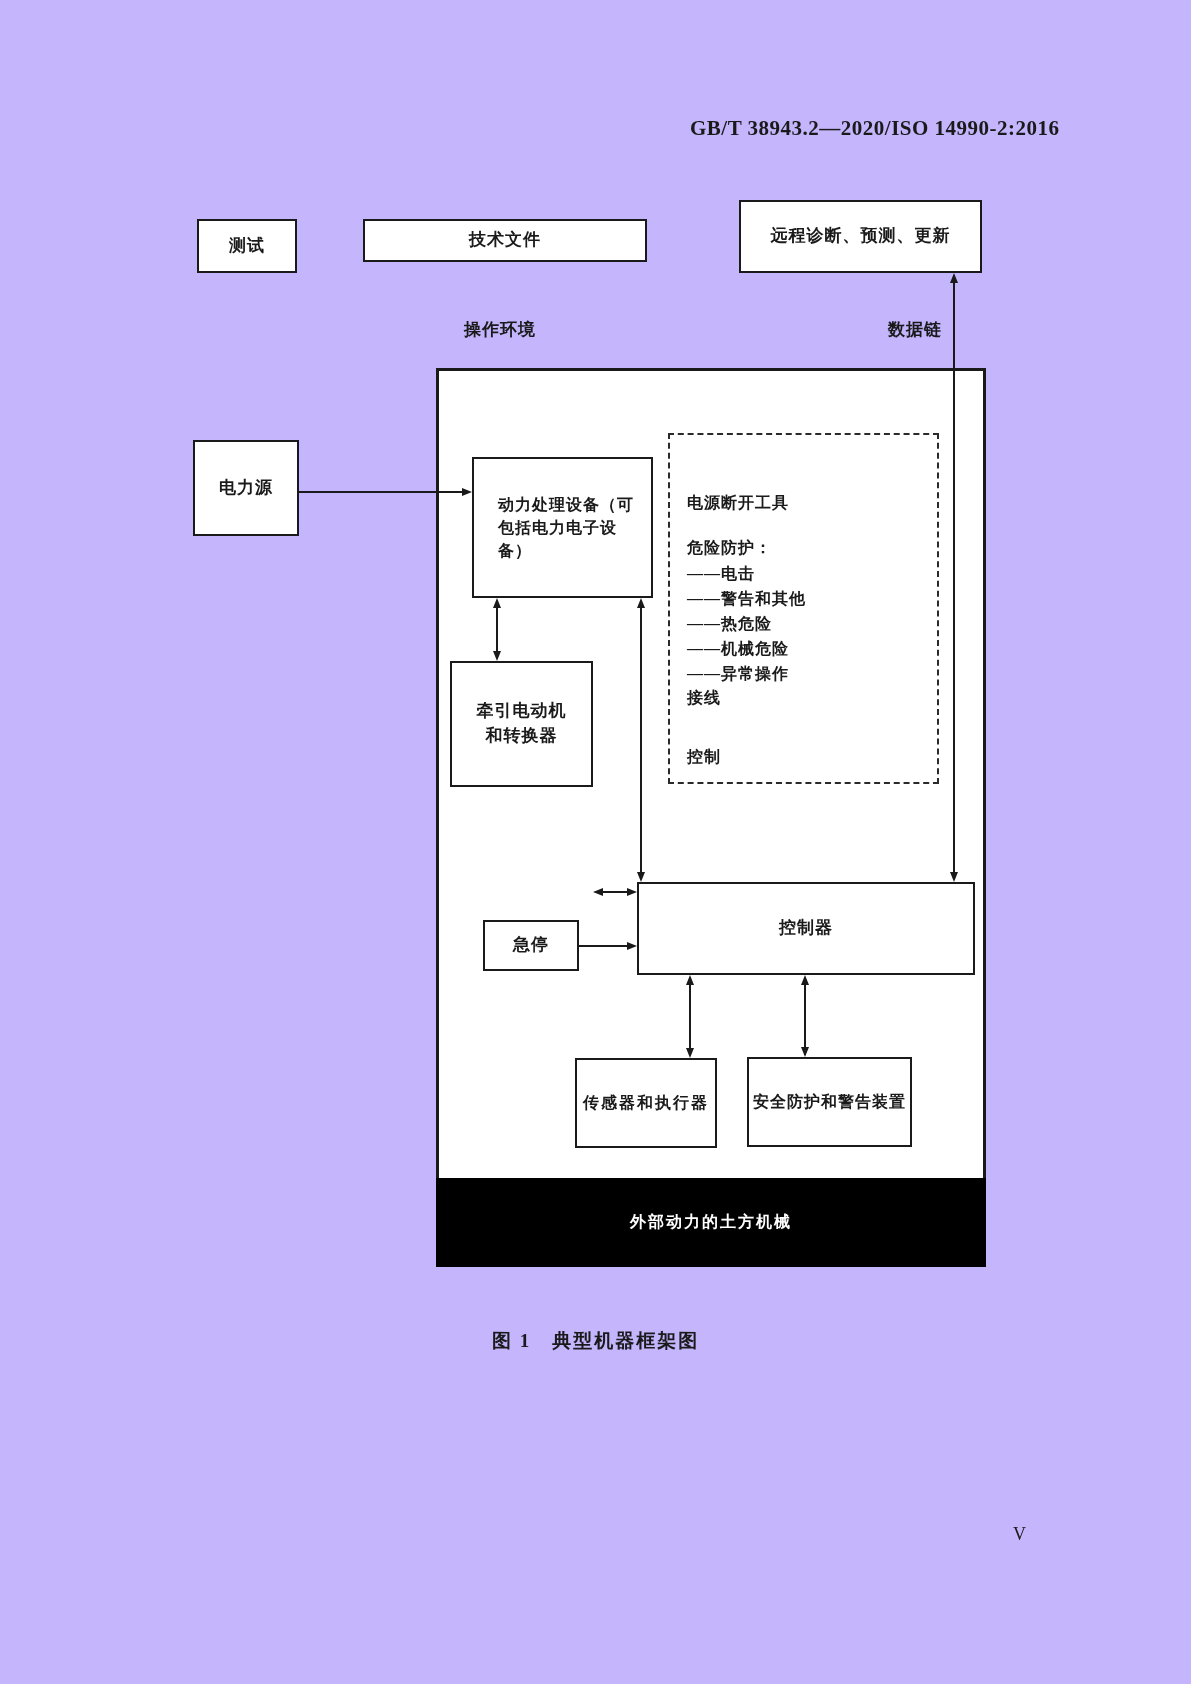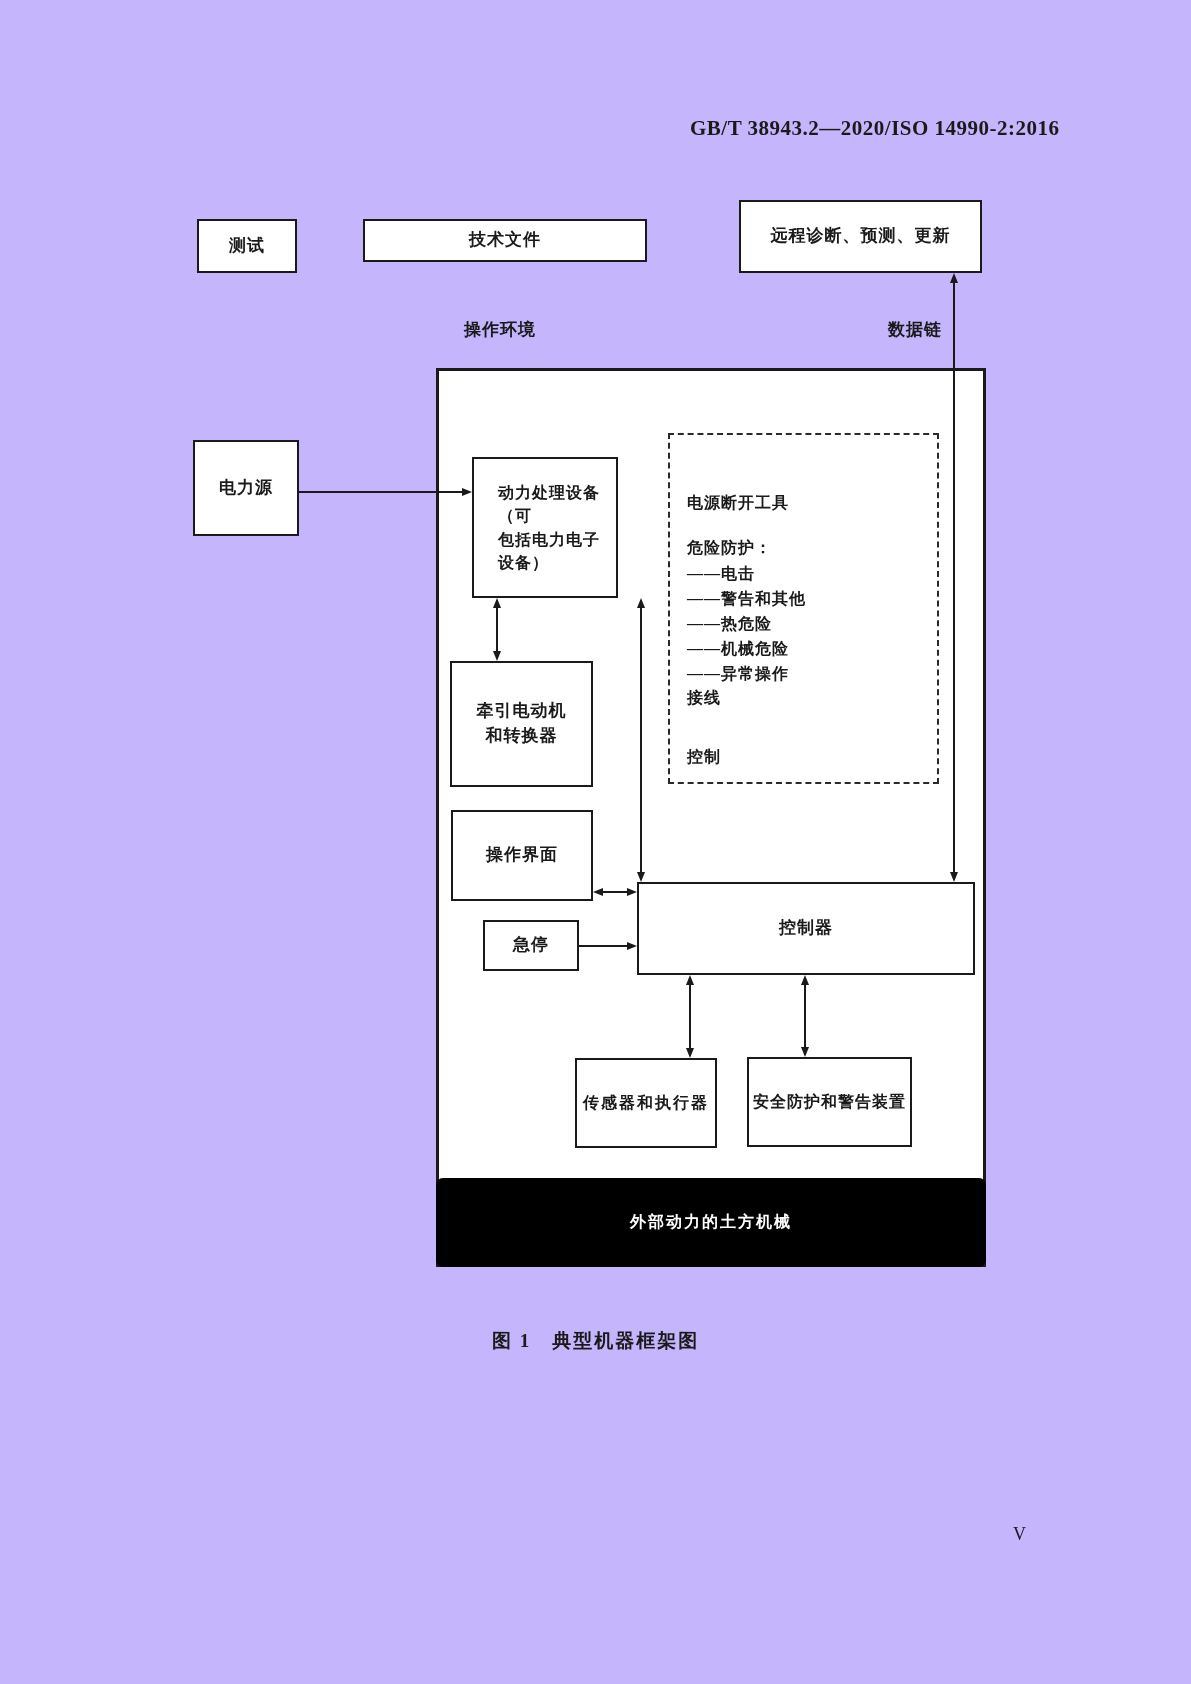--- a/index.html
+++ b/index.html
@@ -64,49 +64,48 @@
   <div class="box" style="left:739px;top:200px;width:243px;height:73px;">远程诊断、预测、更新</div>
 
   <div class="lbl" style="left:464px;top:318px;">操作环境</div>
   <div class="lbl" style="left:888px;top:318px;">数据链</div>
 
   <div class="abs" style="left:436px;top:368px;width:550px;height:899px;border:3px solid #1a1a1a;box-sizing:border-box;background:#ffffff;"></div>
 
 
   <div class="box" style="left:193px;top:440px;width:106px;height:96px;">电力源</div>
 
-  <div class="box" style="left:472px;top:457px;width:146px;height:141px;justify-content:flex-start;text-align:left;padding:0 0 0 24px;font-size:16px;">动力处理设备（可
+  <div class="box" style="left:472px;top:457px;width:181px;height:141px;justify-content:flex-start;text-align:left;padding:0 12px 0 24px;font-size:16px;">动力处理设备（可
 包括电力电子设备）</div>
 
   <div class="abs" style="left:668px;top:433px;width:271px;height:351px;border:2px dashed #2a2a2a;box-sizing:border-box;">
     <div class="dash-line" style="top:60px;">电源断开工具</div>
     <div class="dash-line" style="top:105px;">危险防护：</div>
     <div class="dash-line" style="top:131px;">——电击</div>
     <div class="dash-line" style="top:156px;">——警告和其他</div>
     <div class="dash-line" style="top:181px;">——热危险</div>
     <div class="dash-line" style="top:206px;">——机械危险</div>
     <div class="dash-line" style="top:231px;">——异常操作</div>
     <div class="dash-line" style="top:255px;">接线</div>
     <div class="dash-line" style="top:280px;margin-top:34px;">控制</div>
   </div>
 
   <div class="box" style="left:450px;top:661px;width:143px;height:126px;">牵引电动机
 和转换器</div>
 
-  <div class="box" style="left:451px;top:810px;width:142px;height:91px;">操作界面</div>
 
   <div class="box" style="left:483px;top:920px;width:96px;height:51px;">急停</div>
 
   <div class="box" style="left:575px;top:1058px;width:142px;height:90px;font-size:16px;letter-spacing:2px;">传感器和执行器</div>
 
   <div class="box" style="left:637px;top:882px;width:338px;height:93px;">控制器</div>
 
   <div class="box" style="left:747px;top:1057px;width:165px;height:90px;font-size:16px;letter-spacing:1px;">安全防护和警告装置</div>
 
-  <div class="abs" style="left:436px;top:1178px;width:550px;height:89px;background:#000000;color:#ffffff;display:flex;align-items:center;justify-content:center;font-size:16px;font-weight:bold;letter-spacing:2px;border-radius:7px;">外部动力的土方机械</div>
+  <div class="abs" style="left:436px;top:1178px;width:550px;height:89px;background:#000000;color:#ffffff;display:flex;align-items:center;justify-content:center;font-size:16px;font-weight:bold;letter-spacing:2px;">外部动力的土方机械</div>
 
   <div class="vline" style="left:953px;top:278px;height:598px;"></div>
   <div class="ah ah-up" style="left:950px;top:273px;"></div>
   <div class="ah ah-down" style="left:950px;top:872px;"></div>
 
   <div class="hline" style="left:299px;top:491px;width:167px;"></div>
   <div class="ah ah-right" style="left:462px;top:488px;"></div>
 
   <div class="vline" style="left:496px;top:601px;height:57px;"></div>
   <div class="ah ah-up" style="left:493px;top:598px;"></div>

